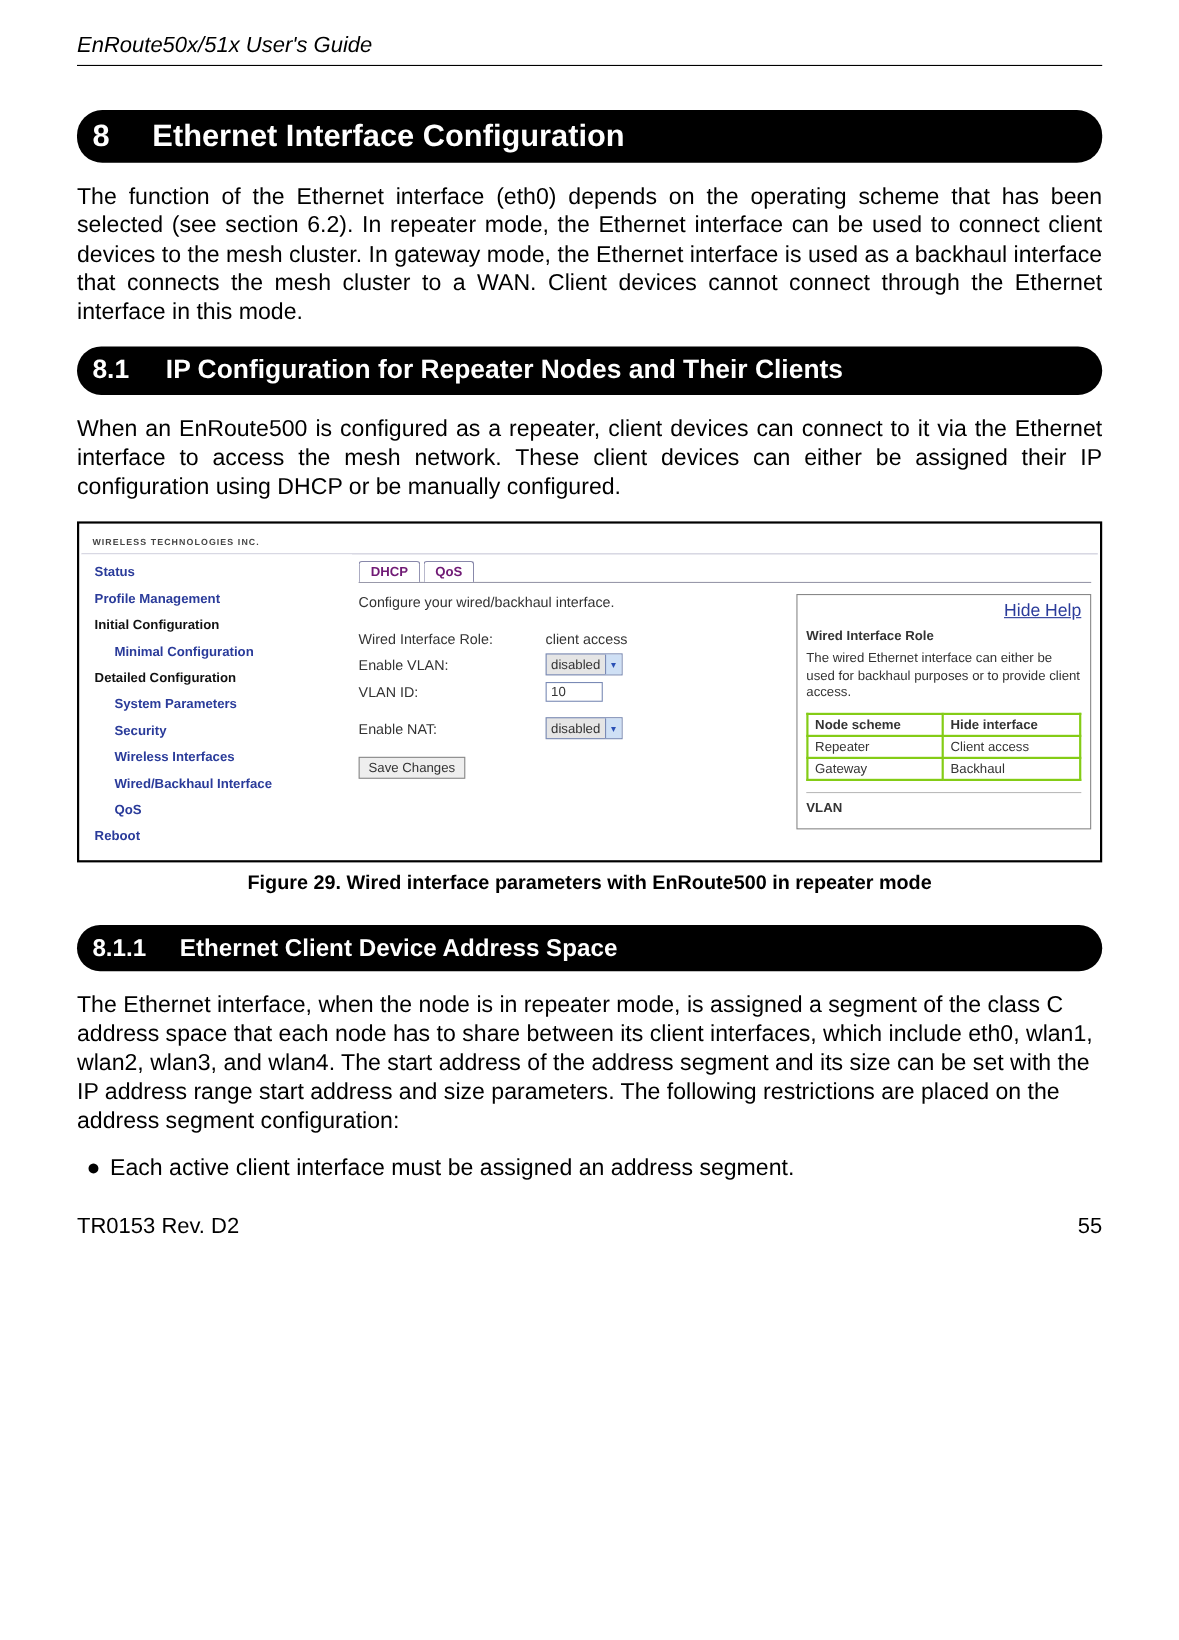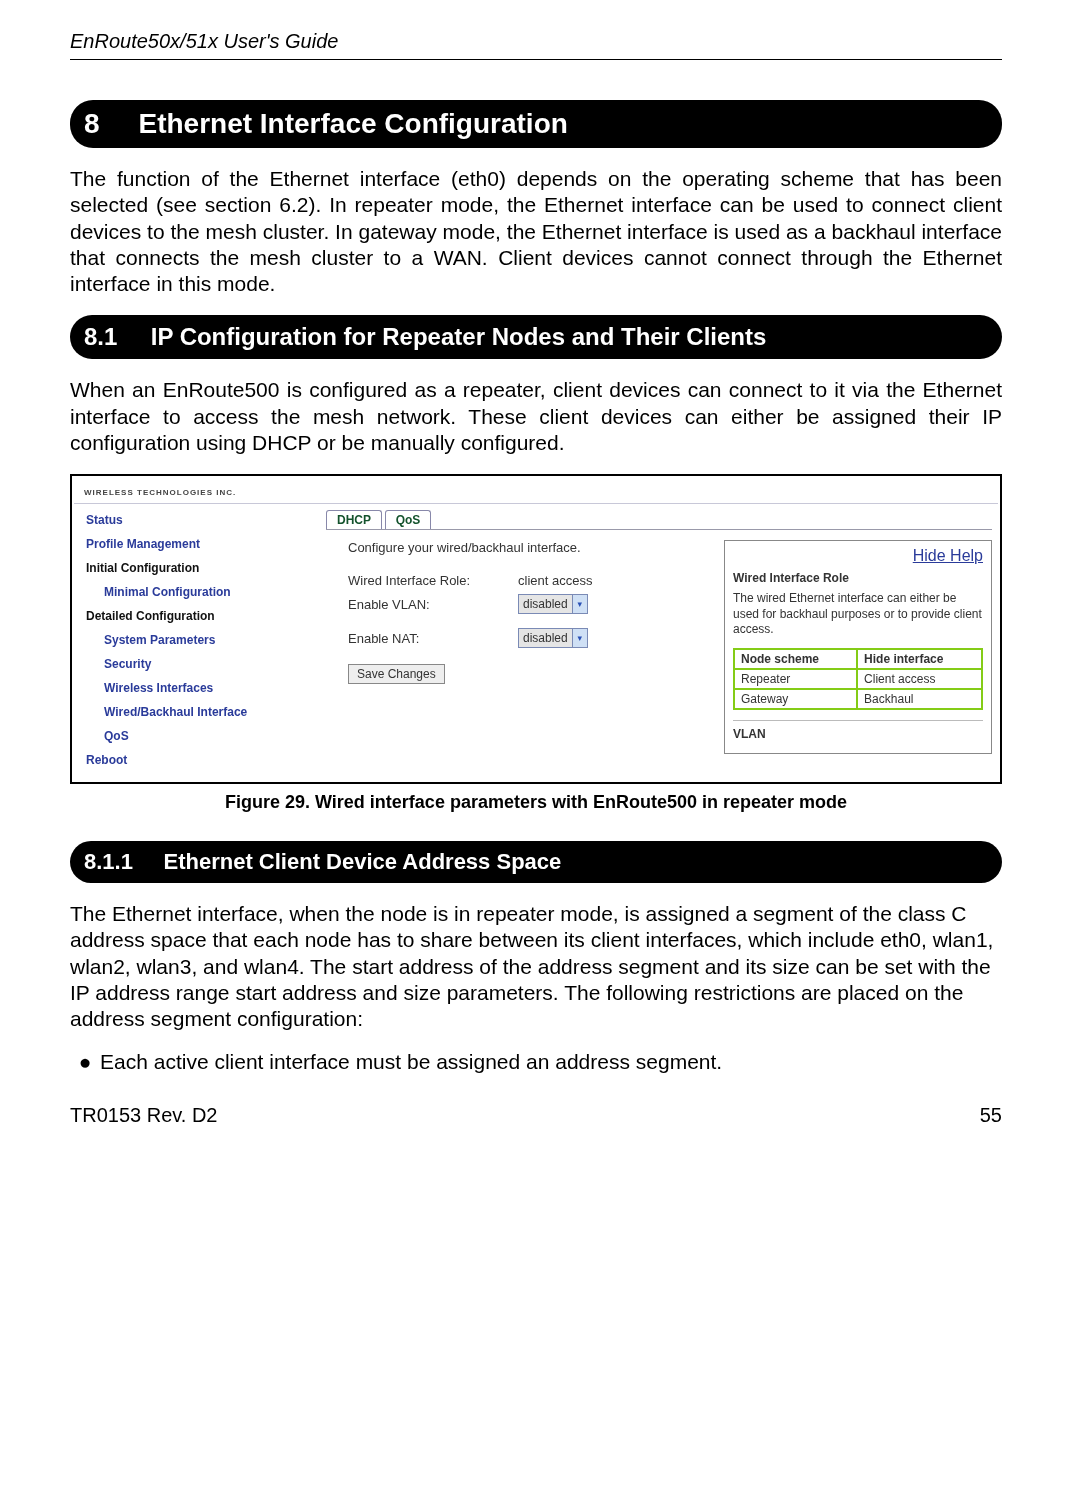--- a/index.html
+++ b/index.html
@@ -125,29 +125,28 @@
     padding-bottom: 0;
     margin-bottom: 10px;
   }
   .tab {
     display: inline-block;
     border: 1px solid #88a;
     border-bottom: none;
     border-radius: 3px 3px 0 0;
     padding: 2px 10px;
     font-size: 12px;
-    color: #14532d;
+    color: #701a75;
     background: #fff;
     margin-right: -1px;
     font-weight: bold;
   }
   .content-row {
     display: flex;
     gap: 16px;
-    margin-left: 22px;
   }
   .form-col { flex: 1; }
   .form-col .desc { margin-bottom: 18px; }
   .form-line {
     display: flex;
     align-items: center;
     margin: 6px 0;
     font-size: 13px;
   }
   .form-label { width: 170px; }
@@ -273,20 +272,24 @@
               </div>
 
               <div class="form-line">
                 <span class="form-label">Enable VLAN:</span>
                 <span class="select-box">
                   <span class="sv">disabled</span>
                   <span class="arrow">▾</span>
                 </span>
               </div>
 
+              <div class="form-line">
+                <span class="form-label">VLAN ID:</span>
+                <span class="text-input">10</span>
+              </div>
 
               <div class="form-line" style="margin-top:14px;">
                 <span class="form-label">Enable NAT:</span>
                 <span class="select-box">
                   <span class="sv">disabled</span>
                   <span class="arrow">▾</span>
                 </span>
               </div>
 
               <span class="btn">Save Changes</span>

